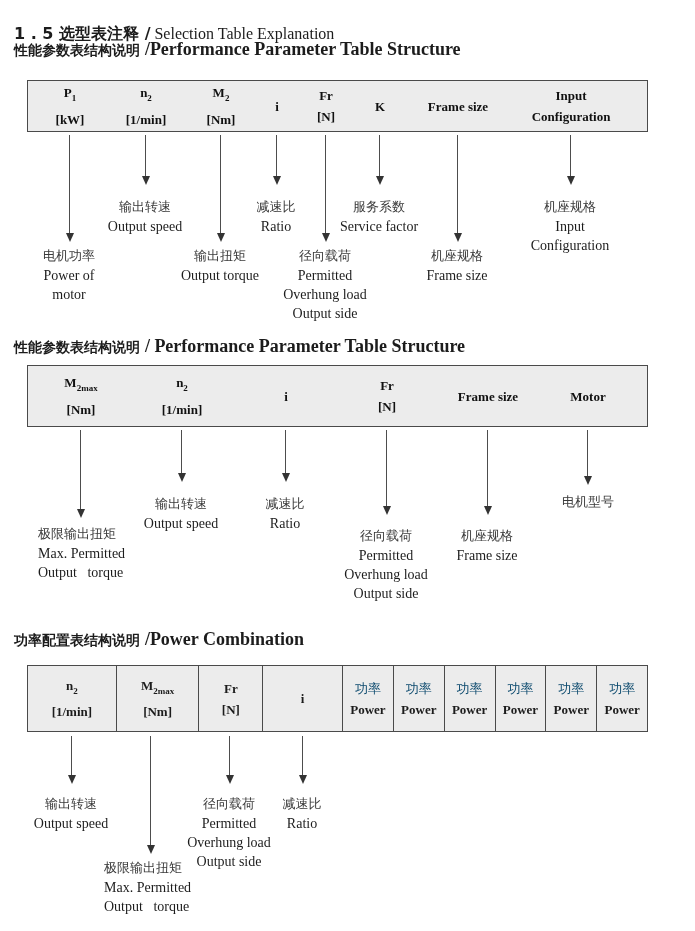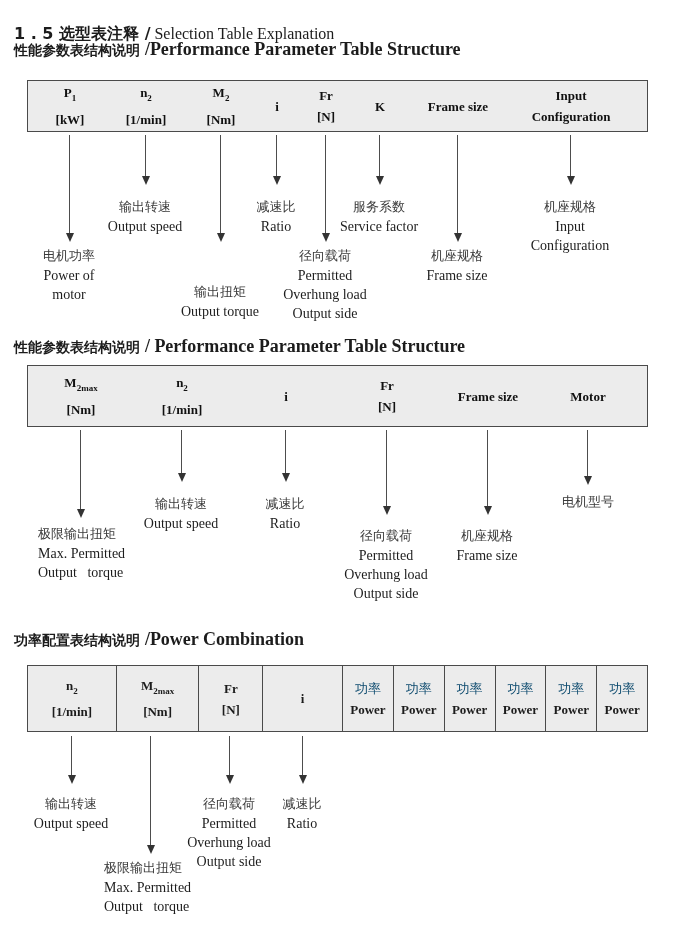--- a/index.html
+++ b/index.html
@@ -138,21 +138,21 @@
     <div class="lc">机座规格</div>
     <div class="le">Input</div>
     <div class="le">Configuration</div>
   </div>
 
   <div class="lbl" style="left:4px;top:246px;width:130px;">
     <div class="lc">电机功率</div>
     <div class="le">Power of</div>
     <div class="le">motor</div>
   </div>
-  <div class="lbl" style="left:150px;top:246px;width:140px;margin-top:36px;">
+  <div class="lbl" style="left:150px;top:246px;width:140px;">
     <div class="lc">输出扭矩</div>
     <div class="le">Output torque</div>
   </div>
   <div class="lbl" style="left:255px;top:246px;width:140px;">
     <div class="lc">径向载荷</div>
     <div class="le">Permitted</div>
     <div class="le">Overhung load</div>
     <div class="le">Output side</div>
   </div>
   <div class="lbl" style="left:387px;top:246px;width:140px;">

